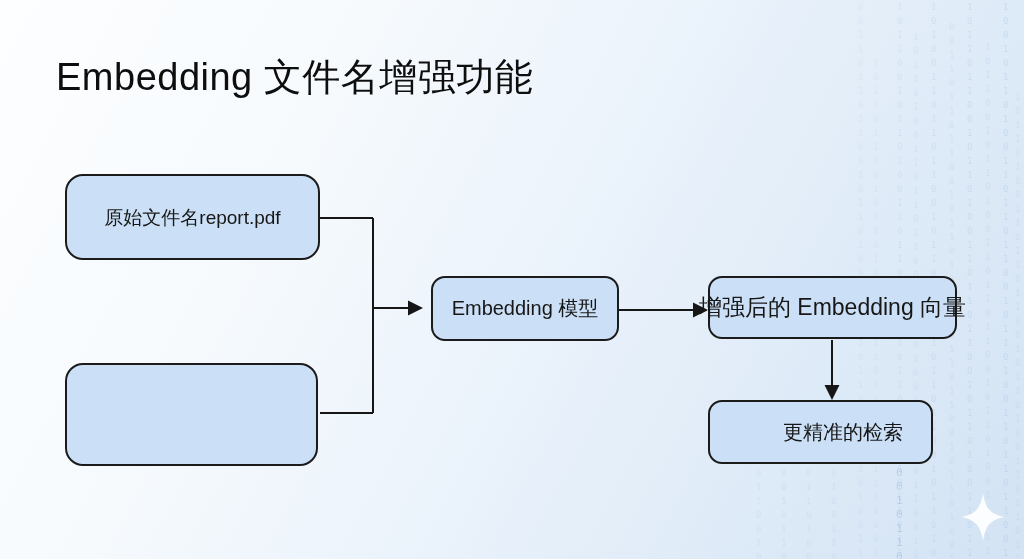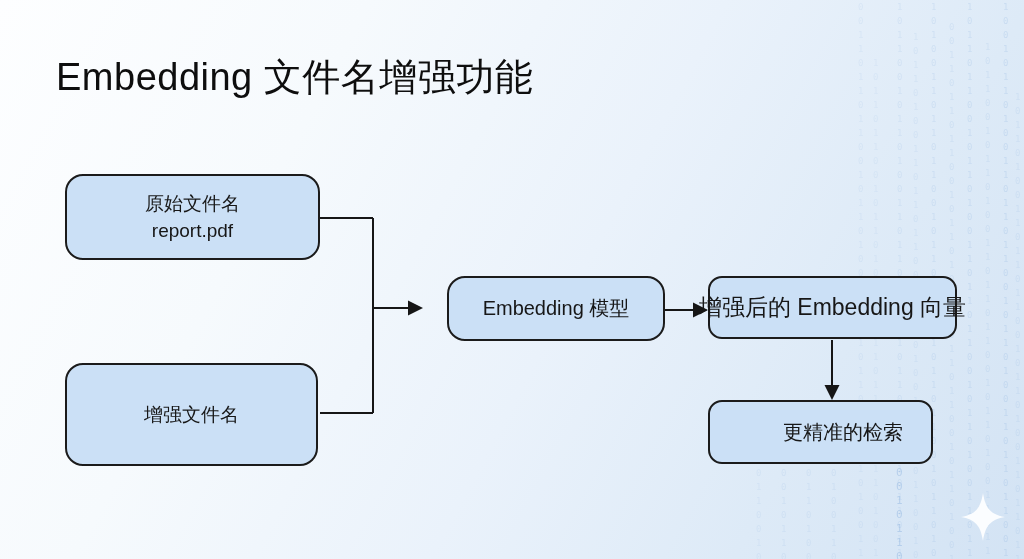--- a/index.html
+++ b/index.html
@@ -34,34 +34,34 @@
     font-weight: 400;
     letter-spacing: 0.5px;
     color: #0e0e0e;
   }
   .node {
     position: absolute;
     box-sizing: border-box;
     background: #cbe0f6;
     border: 2px solid #1b1b1b;
     display: flex;
-    flex-direction: column;
+    flex-direction: row;
     align-items: center;
     justify-content: center;
     color: #171717;
     font-size: 19px;
     line-height: 27px;
     text-align: center;
   }
   .node div { white-space: nowrap; }
   .node-lg { border-radius: 18px; }
   .node-sm { border-radius: 14px; font-size: 20px; }
   #node-original  { left: 65px;  top: 174px; width: 255px; height: 86px;  }
   #node-enhanced  { left: 65px;  top: 363px; width: 253px; height: 103px; }
-  #node-model     { left: 447px; top: 276px; width: 218px; height: 65px; border-radius: 18px;  }
+  #node-model     { left: 431px; top: 276px; width: 188px; height: 65px;  }
   #node-vector    { left: 708px; top: 276px; width: 249px; height: 63px;  font-size: 23px; }
   #node-retrieval { left: 708px; top: 400px; width: 225px; height: 64px; padding-left: 45px;  }
   .connectors { position: absolute; left: 0; top: 0; pointer-events: none; }
   .sparkle { position: absolute; left: 959px; top: 491px; pointer-events: none; }
 </style>
 </head>
 <body>
 
 <div class="stage">
 
@@ -510,21 +510,20 @@
       <polygon points="832,400 824.5,385 839.5,385"></polygon>
     </g>
   </svg>
 
   <div class="node node-lg" id="node-original">
     <div>原始文件名</div>
     <div>report.pdf</div>
   </div>
 
   <div class="node node-lg" id="node-enhanced">
-    <div>增强文件名</div>
   </div>
 
   <div class="node node-sm" id="node-model">
     <div>Embedding 模型</div>
   </div>
 
   <div class="node node-sm" id="node-vector">
     <div>增强后的 Embedding 向量</div>
   </div>
 

